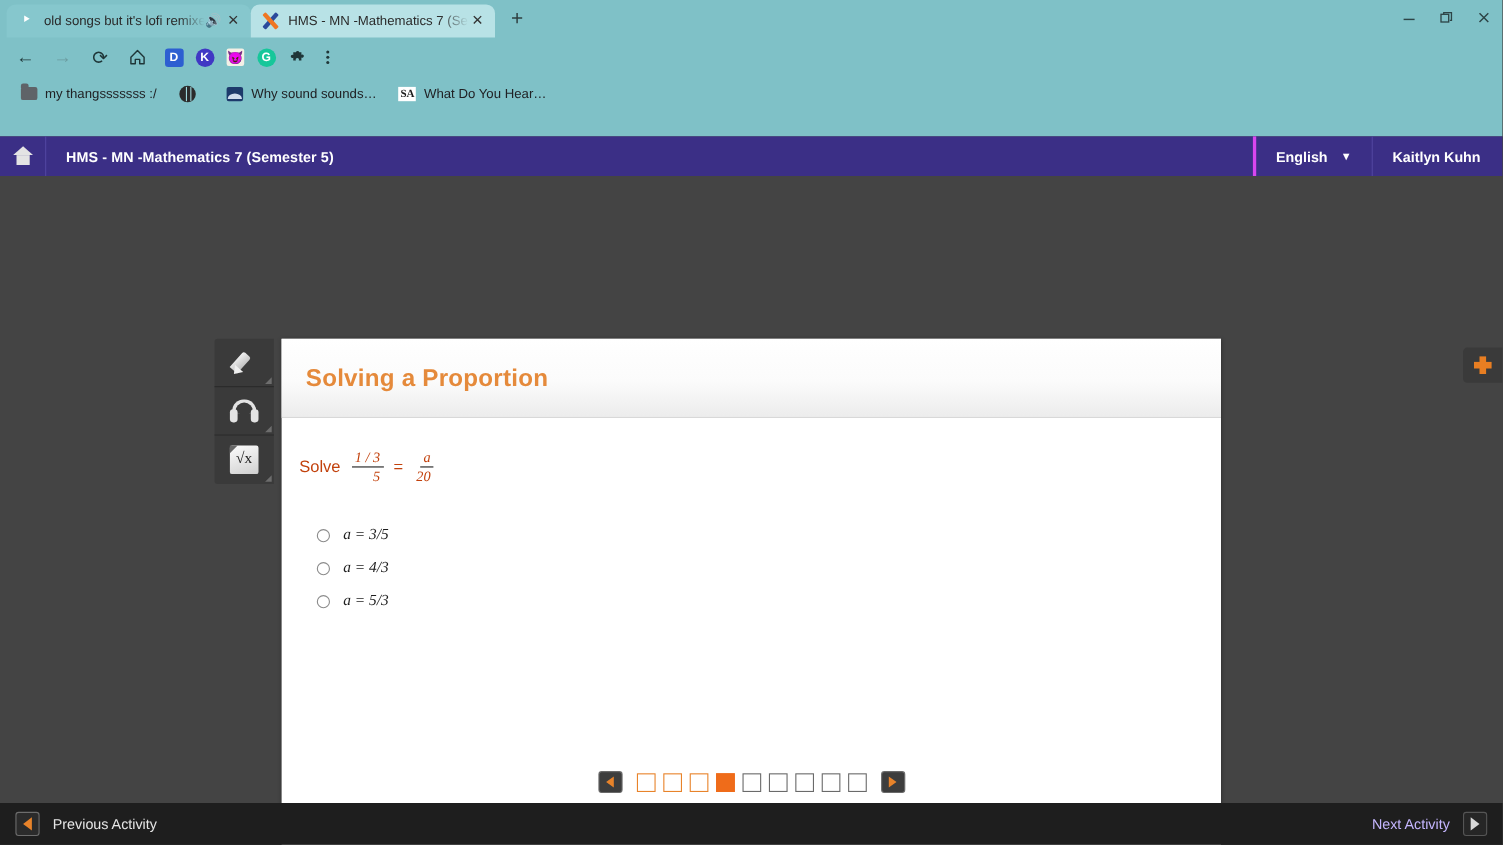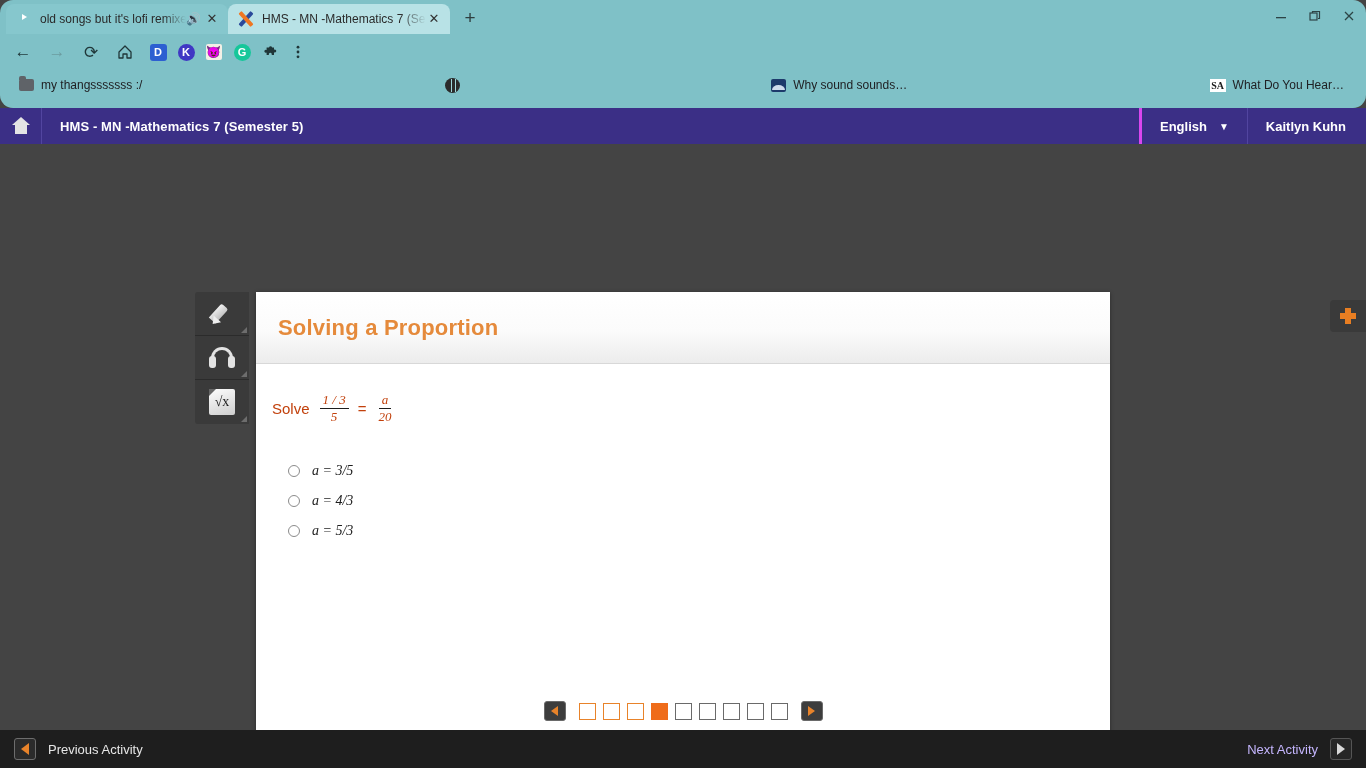--- a/index.html
+++ b/index.html
@@ -4,21 +4,21 @@
 <style>
   * { box-sizing: border-box; margin: 0; padding: 0; }
   html, body {
     width: 1366px; height: 768px;
     overflow: hidden;
     font-family: "Liberation Sans", sans-serif;
     background: #444444;
   }
 
   
-  .browser { width: 1366px; height: 108px; background: #7fc1c7; position: relative; border-radius: 13px; }
+  .browser { width: 1366px; height: 124px; background: #7fc1c7; position: relative; }
 
   .tabstrip { height: 34px; position: relative; display: flex; align-items: flex-end; padding-left: 6px; }
 
   .tab {
     height: 30px; width: 222px;
     display: flex; align-items: center;
     padding: 0 8px 0 10px;
     border-radius: 8px 8px 0 0;
     position: relative;
     font-size: 12px; color: #303030;
@@ -82,21 +82,21 @@
   .star-icon { position: absolute; right: 12px; top: 6px; color: #5f6368; font-size: 14px; }
 
   .ext-icons { display: flex; align-items: center; gap: 0px; }
   .ext { width: 28px; height: 28px; display: flex; align-items: center; justify-content: center; }
   .ext-d { width: 17px; height: 17px; background: #2d5fd1; border-radius: 3px; color: #fff; font-size: 11px; font-weight: bold; display: flex; align-items: center; justify-content: center; }
   .ext-k { width: 17px; height: 17px; background: #4038c4; border-radius: 50%; color: #fff; font-size: 11px; font-weight: bold; display: flex; align-items: center; justify-content: center; }
   .ext-face { width: 16px; height: 16px; background: #f4f0e6; border-radius: 2px; display: flex; align-items: center; justify-content: center; font-size: 12px; }
   .ext-g { width: 17px; height: 17px; background: #16c79a; border-radius: 50%; color: #fff; font-size: 11px; font-weight: bold; display: flex; align-items: center; justify-content: center; }
 
   
-  .bookmarks { height: 30px; display: flex; align-items: center; padding: 0 10px; font-size: 12px; color: #202124; gap: 0; justify-content: space-between; }
+  .bookmarks { height: 30px; display: flex; align-items: center; padding: 0 10px; font-size: 12px; color: #202124; gap: 0; }
   .bm { display: flex; align-items: center; height: 24px; padding: 0 8px; margin-right: 4px; border-radius: 4px; white-space: nowrap; }
   .bm-ico { width: 16px; height: 16px; margin-right: 7px; flex: 0 0 16px; display: flex; align-items: center; justify-content: center; }
   .ico-folder { width: 15px; height: 12px; background: #5f6368; border-radius: 2px; position: relative; }
   .ico-folder:before { content:""; position:absolute; top:-3px; left:0; width:7px; height:4px; background:#5f6368; border-radius:2px 2px 0 0; }
   .ico-globe { width: 15px; height: 15px; border-radius: 50%; background: #2b2b2b; position: relative; }
   .ico-globe:after { content:""; position:absolute; left:6px; top:1px; width:3px; height:13px; border-left:1.4px solid #9fd7db; border-right:1.4px solid #9fd7db; }
   .ico-wave { width: 15px; height: 13px; background: #1d3a6b; border-radius: 2px; position: relative; overflow: hidden; }
   .ico-wave:after { content:""; position:absolute; left:1px; top:6px; width:13px; height:5px; background:#cfdced; border-radius: 50% 50% 0 0 / 100% 100% 0 0; }
   .ico-sa { width: 17px; height: 13px; background: #ffffff; color: #1a1a1a; font-family: "Liberation Serif", serif; font-size: 10px; font-weight: bold; display:flex; align-items:center; justify-content:center; }
 
@@ -163,21 +163,21 @@
     height: 72px; background: linear-gradient(180deg,#ffffff 0%,#fbfbfb 55%,#ececec 100%);
     border-bottom: 1px solid #d8d8d8; display: flex; align-items: center; padding-left: 22px;
   }
   .card-title { font-size: 22px; font-weight: bold; color: #e58a3b; letter-spacing: .2px; }
 
   .card-body { flex: 1 1 auto; padding: 22px 22px 0 16px; position: relative; }
 
   .question { display: flex; align-items: center; font-size: 15px; color: #c2410c; margin-bottom: 26px; height: 44px; }
   .q-label { margin-right: 8px; }
   .frac {
-    display: inline-flex; flex-direction: column; align-items: center;
+    display: inline-flex; flex-direction: column; align-items: flex-end;
     font-family: "Liberation Serif", serif; font-size: 13px; line-height: 1.05;
     vertical-align: middle; margin: 0 2px;
   }
   .frac .num { padding: 0 3px 1px 3px; border-bottom: 1px solid #1d1d1d; font-style: italic; }
   .frac .den { padding: 1px 3px 0 3px; font-style: italic; }
   .eq-sign { margin: 0 7px; font-size: 15px; }
 
   .choices { margin-top: 4px; }
   .choice { display: flex; align-items: center; height: 30px; margin-bottom: 0px; }
   .radio {

